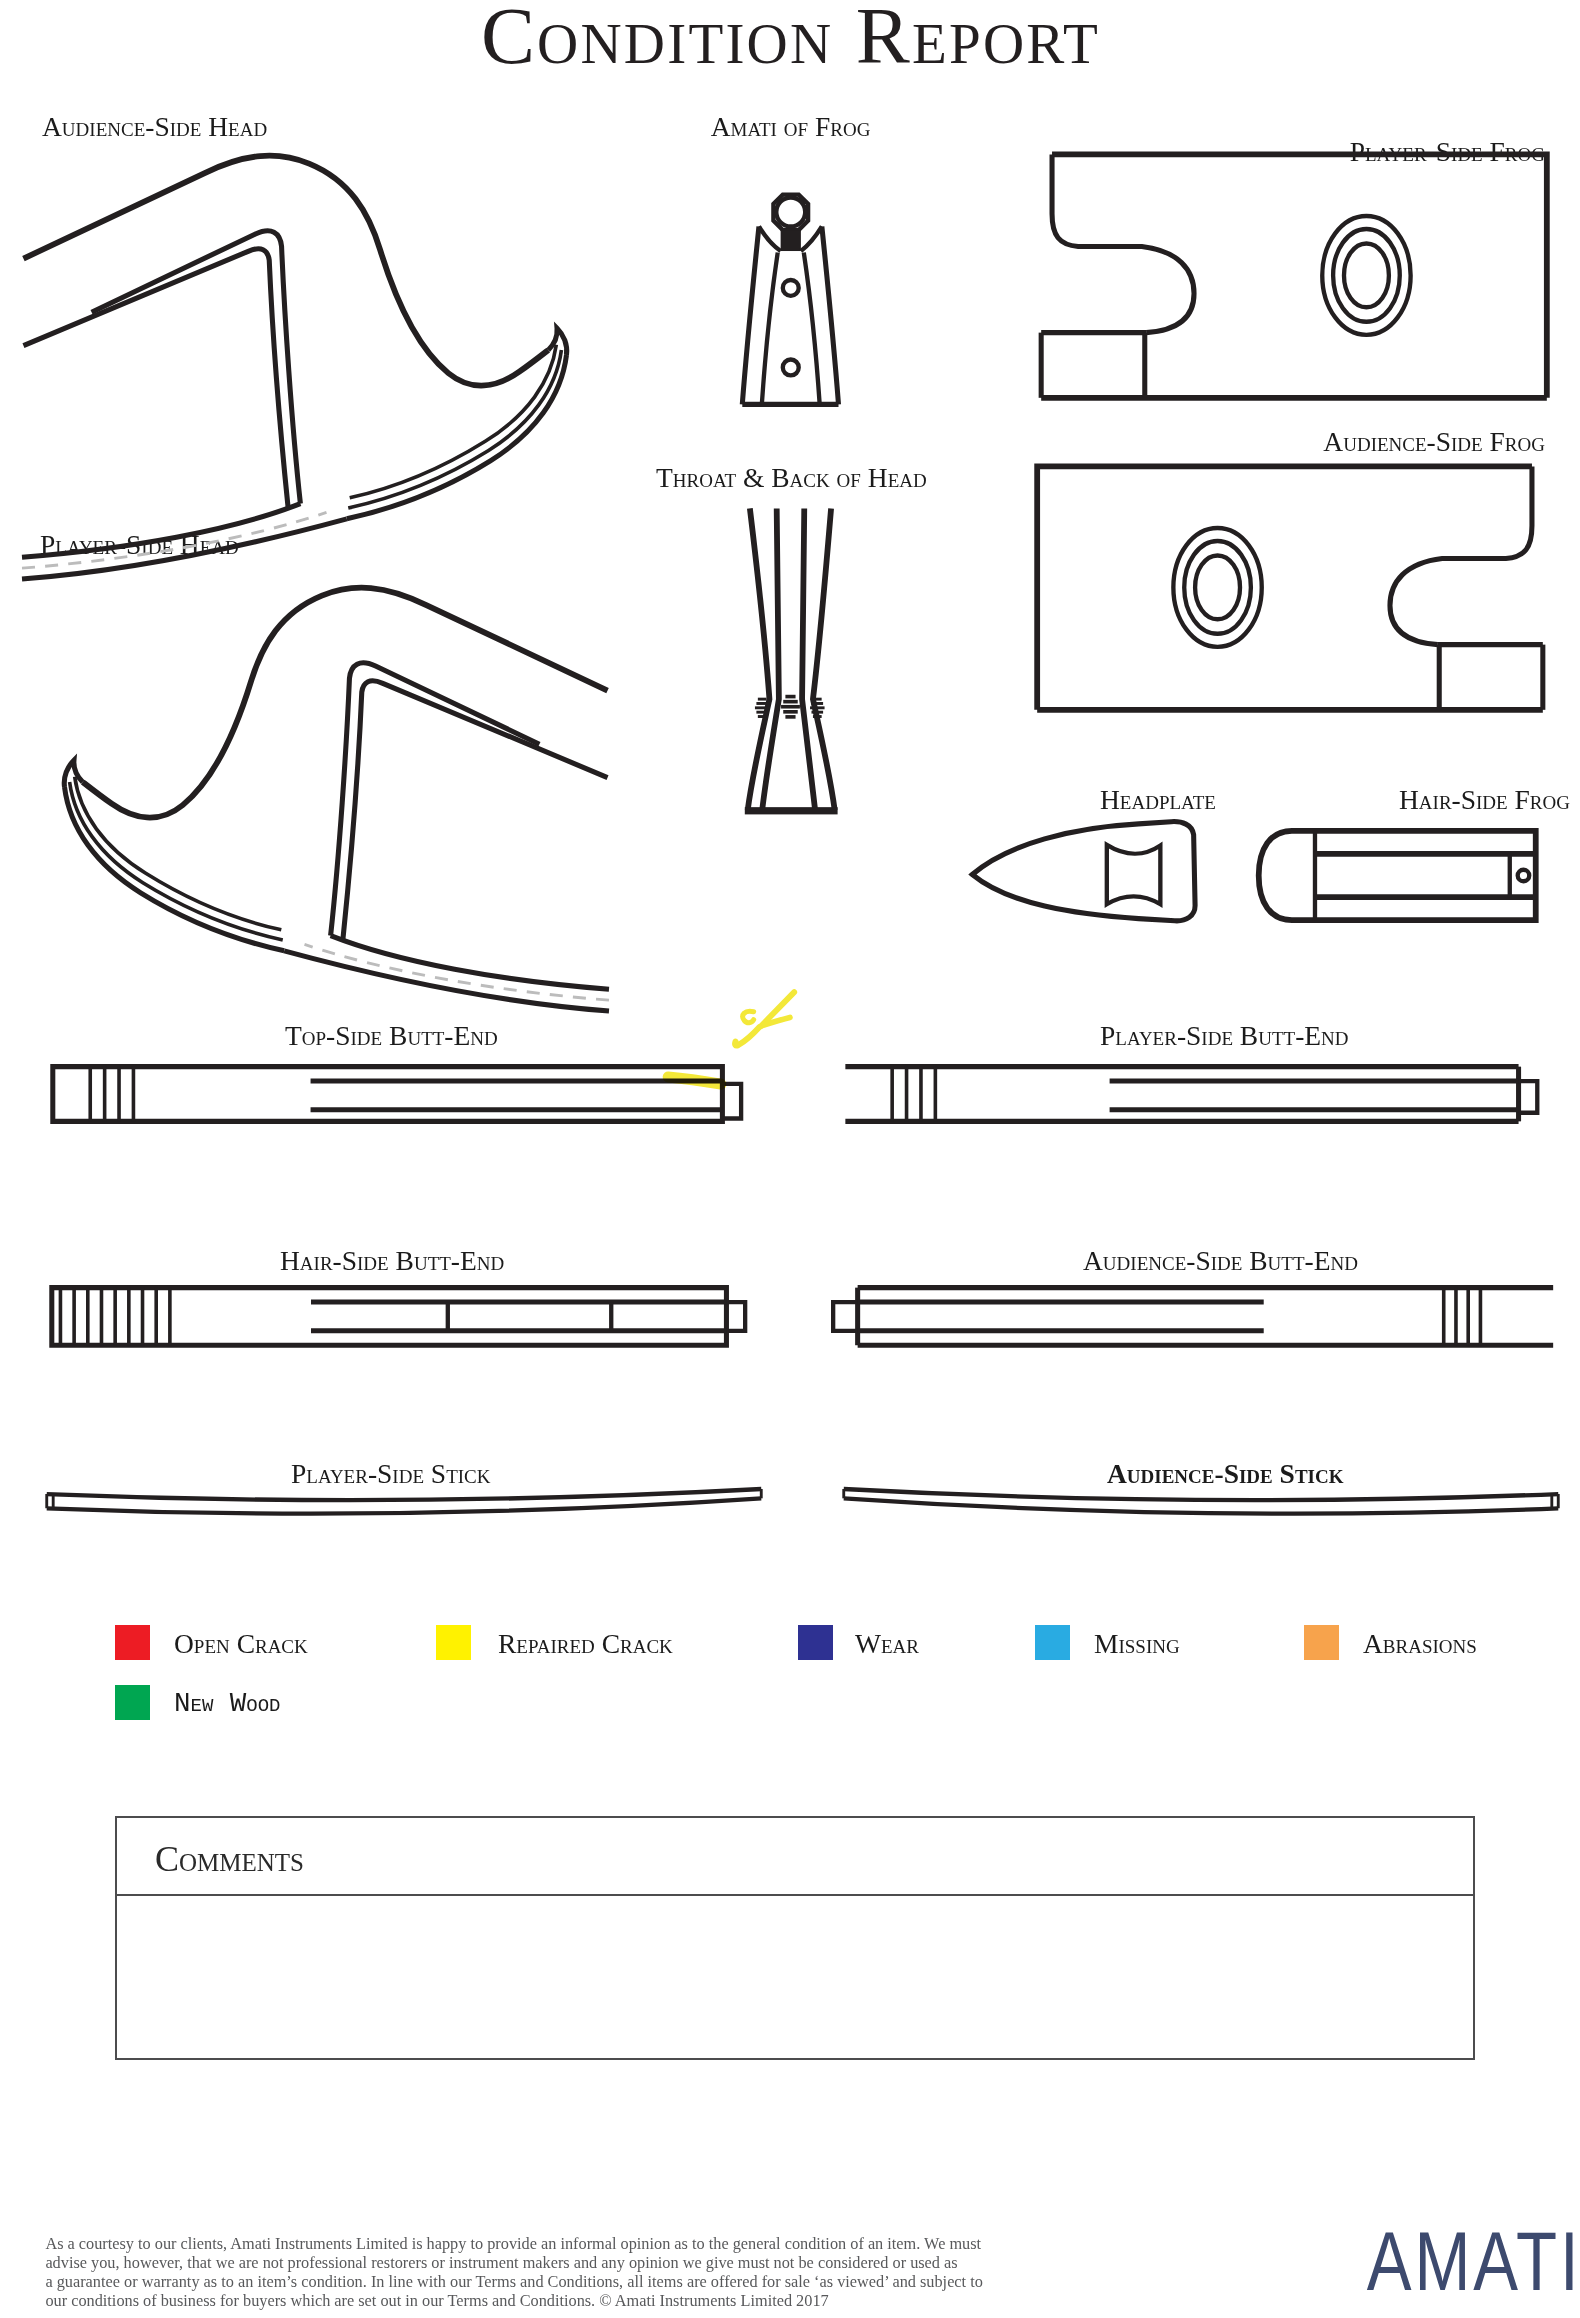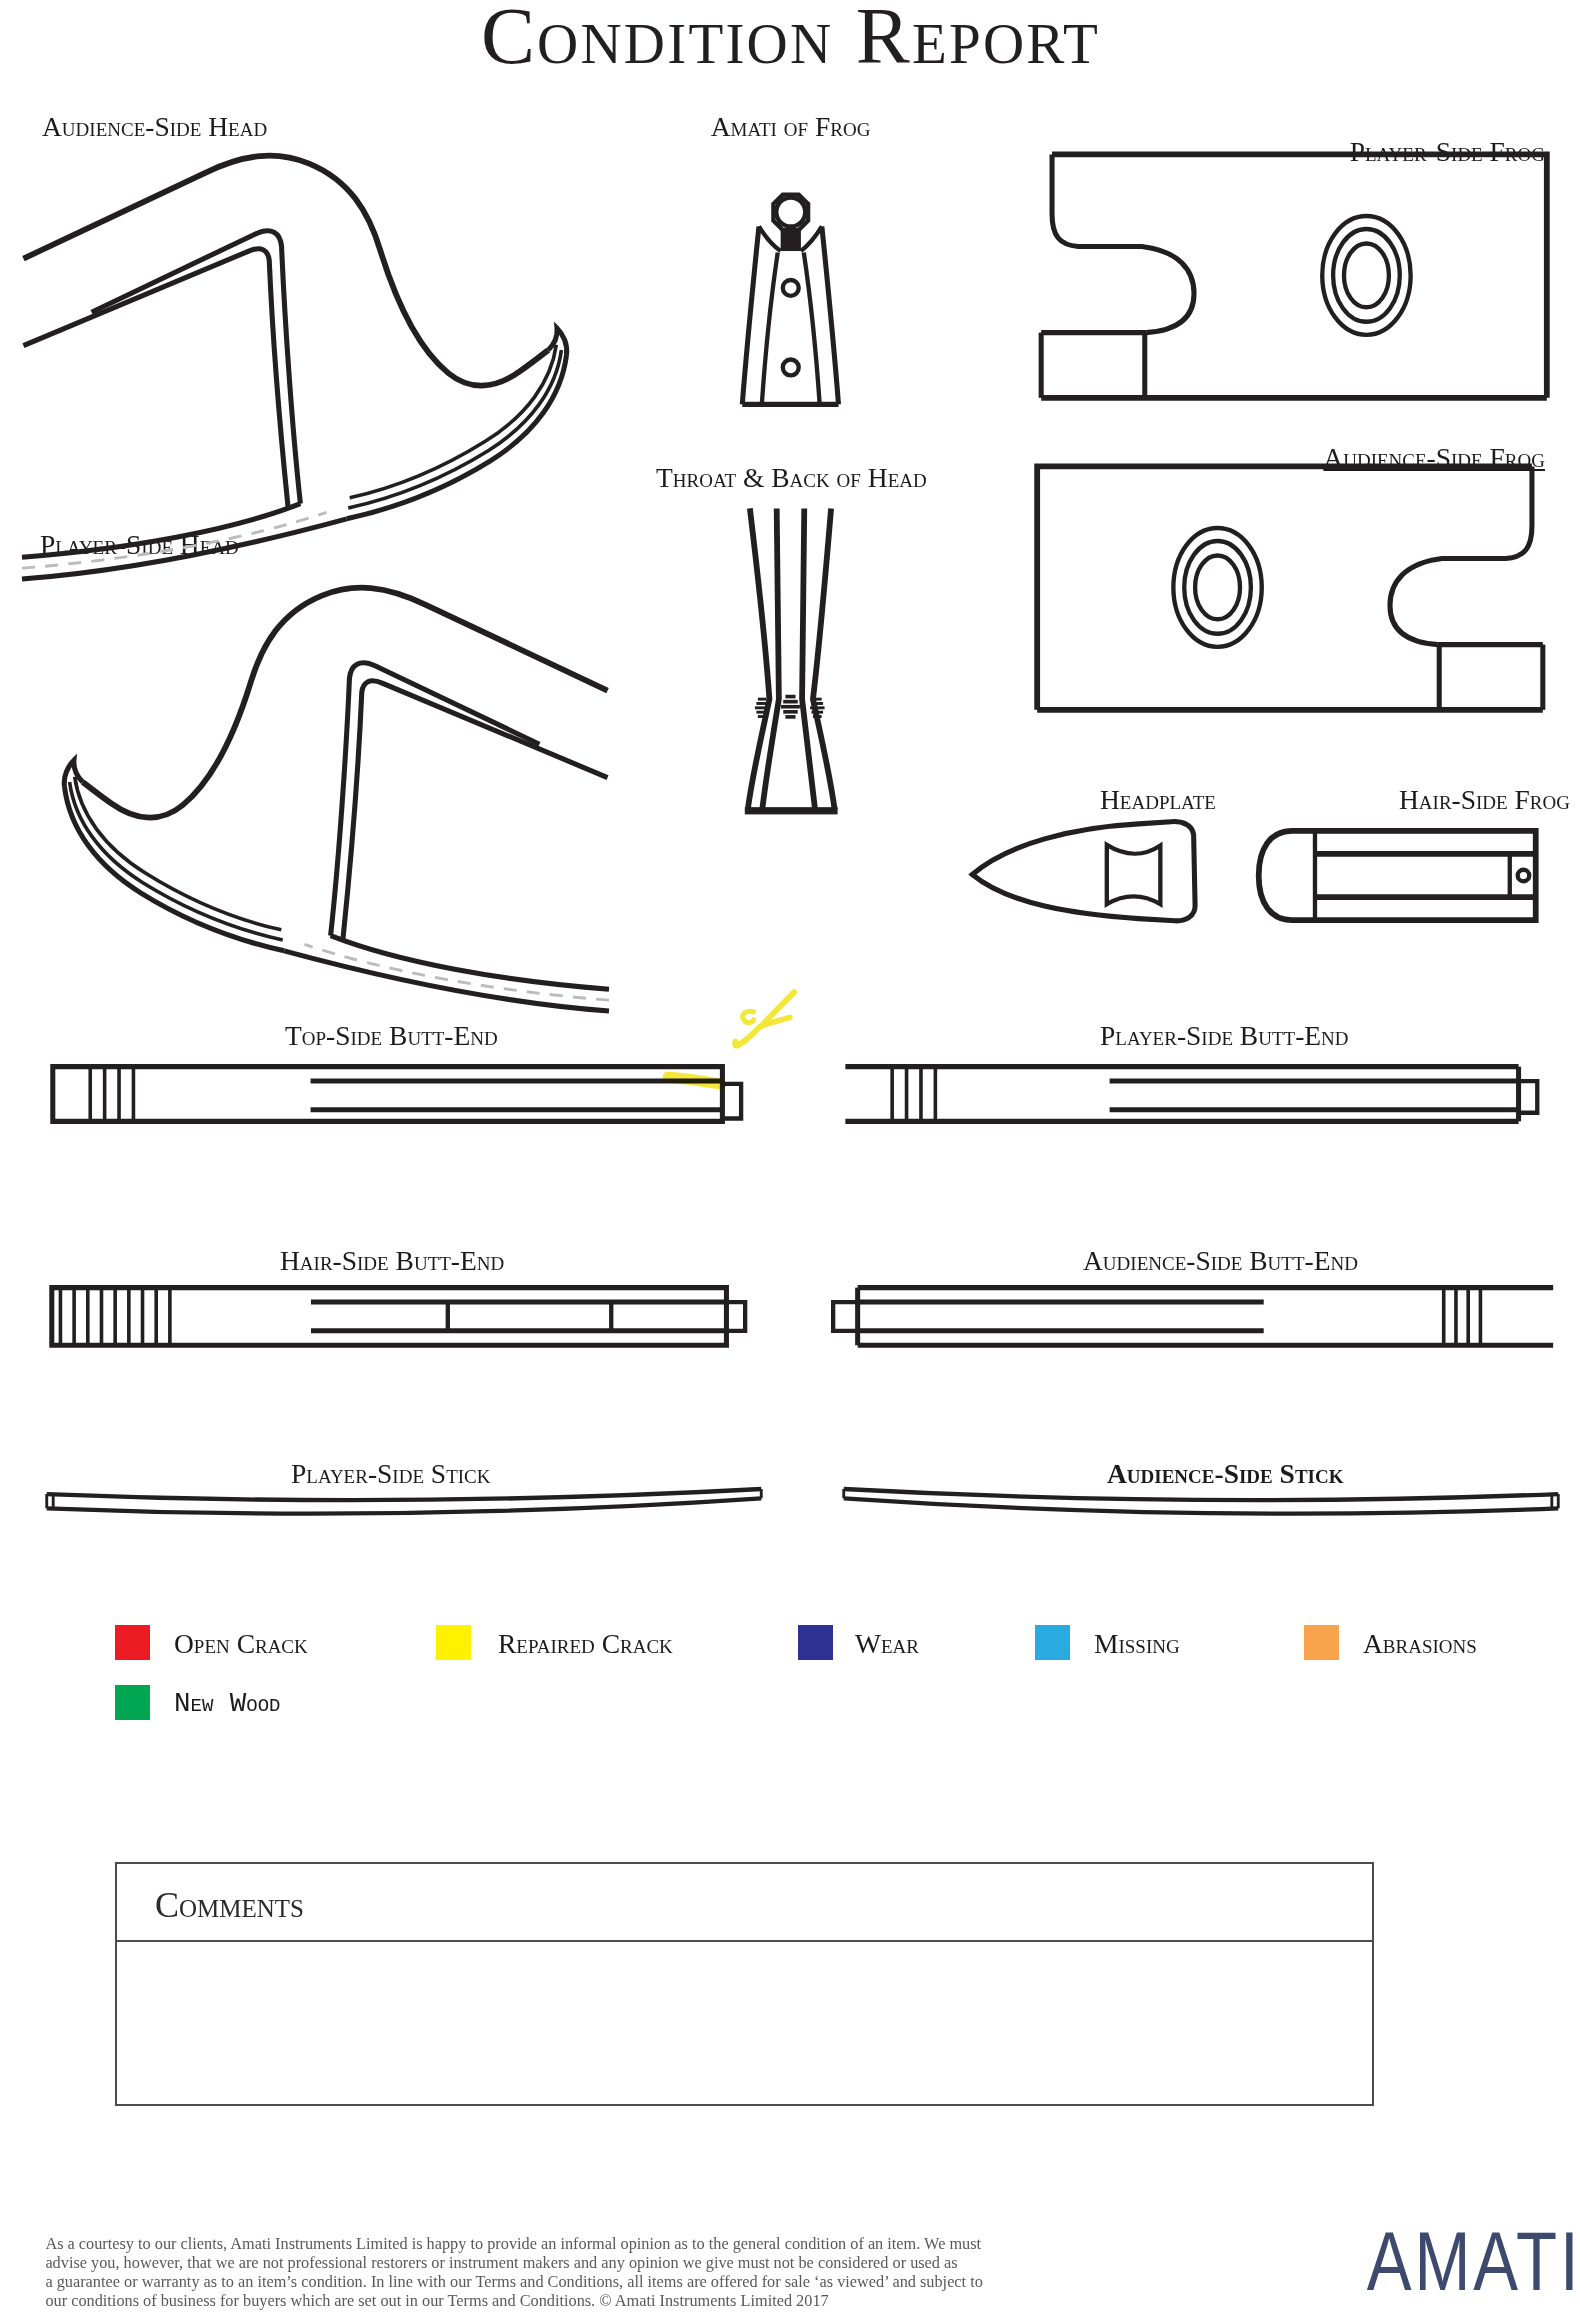--- a/index.html
+++ b/index.html
@@ -7,21 +7,21 @@
         font-family:"Liberation Serif",serif;color:#231f20;}
   .title{position:absolute;left:0;top:-4.3px;width:100%;text-align:center;
          font-variant:small-caps;font-size:81px;letter-spacing:2.2px;line-height:1.0;color:#231f20;}
   .lbl{position:absolute;font-variant:small-caps;font-size:27.5px;letter-spacing:0px;
        line-height:1.05;color:#1b1b1b;white-space:nowrap;}
   .lbl.center{text-align:center;}
   .lbl.rightal{text-align:right;margin-top:25px;}
   svg.diagram{position:absolute;overflow:visible;}
   .legend-swatch{position:absolute;width:35px;height:35px;}
   .legend-label{position:absolute;font-variant:small-caps;font-size:27.5px;color:#1b1b1b;white-space:nowrap;}
-  .comments-box{position:absolute;left:115px;top:1862px;width:1259px;height:244px;
+  .comments-box{position:absolute;left:115px;top:1816px;width:1360px;height:244px;
         border:2.9px solid #4c4c4e;box-sizing:border-box;}
   .comments-header{height:78px;border-bottom:2.9px solid #4c4c4e;box-sizing:border-box;position:relative;}
   .comments-title{position:absolute;left:38px;top:20px;font-variant:small-caps;font-size:36px;color:#2a2a2a;}
   .comments-body{height:161px;}
   .footer-text{position:absolute;left:1.4px;top:2234px;width:1087px;
         font-family:Liberation Serif, serif;font-size:16.3px;line-height:19px;color:#58595b;padding-left:44px;}
   .brand{position:absolute;right:0px;top:2215px;font-family:"Liberation Sans",sans-serif;
         font-weight:100;font-size:84px;letter-spacing:3.6px;line-height:1.1;
         transform:scaleX(0.80);transform-origin:100% 50%;white-space:nowrap;}
   .annot{mix-blend-mode:multiply;}
@@ -29,21 +29,21 @@
 </head>
 <body>
 
 <div class="page">
 
   <div class="title">Condition Report</div>
 
   <div class="lbl" style="left:42px;top:113px;">Audience-Side Head</div>
   <div class="lbl center" style="left:689px;top:113px;width:203px;">Amati of Frog</div>
   <div class="lbl rightal" style="right:36px;top:113px;">Player-Side Frog</div>
-  <div class="lbl rightal" style="right:36px;top:419px;text-decoration:underline;">Audience-Side Frog</div>
+  <div class="lbl rightal" style="right:36px;top:403px;">Audience-Side Frog</div>
   <div class="lbl" style="left:40px;top:531px;">Player-Side Head</div>
   <div class="lbl center" style="left:656px;top:464px;width:268px;">Throat &amp; Back of Head</div>
   <div class="lbl" style="left:1100px;top:786px;">Headplate</div>
   <div class="lbl" style="left:1399px;top:786px;">Hair-Side Frog</div>
   <div class="lbl" style="left:285px;top:1022px;">Top-Side Butt-End</div>
   <div class="lbl" style="left:1100px;top:1022px;">Player-Side Butt-End</div>
   <div class="lbl" style="left:280px;top:1247px;">Hair-Side Butt-End</div>
   <div class="lbl" style="left:1083px;top:1247px;">Audience-Side Butt-End</div>
   <div class="lbl" style="left:291px;top:1460px;">Player-Side Stick</div>
   <div class="lbl" style="left:1107px;top:1460px;font-weight:bold;">Audience-Side Stick</div>

